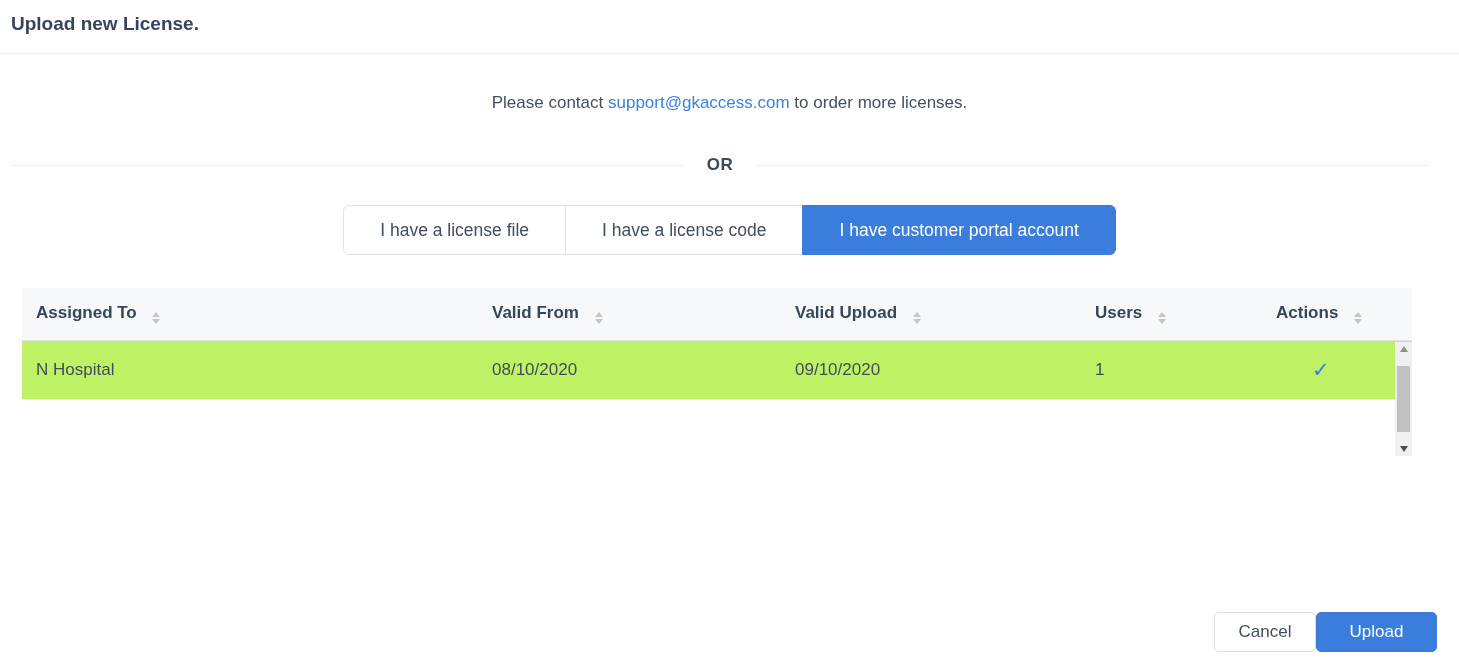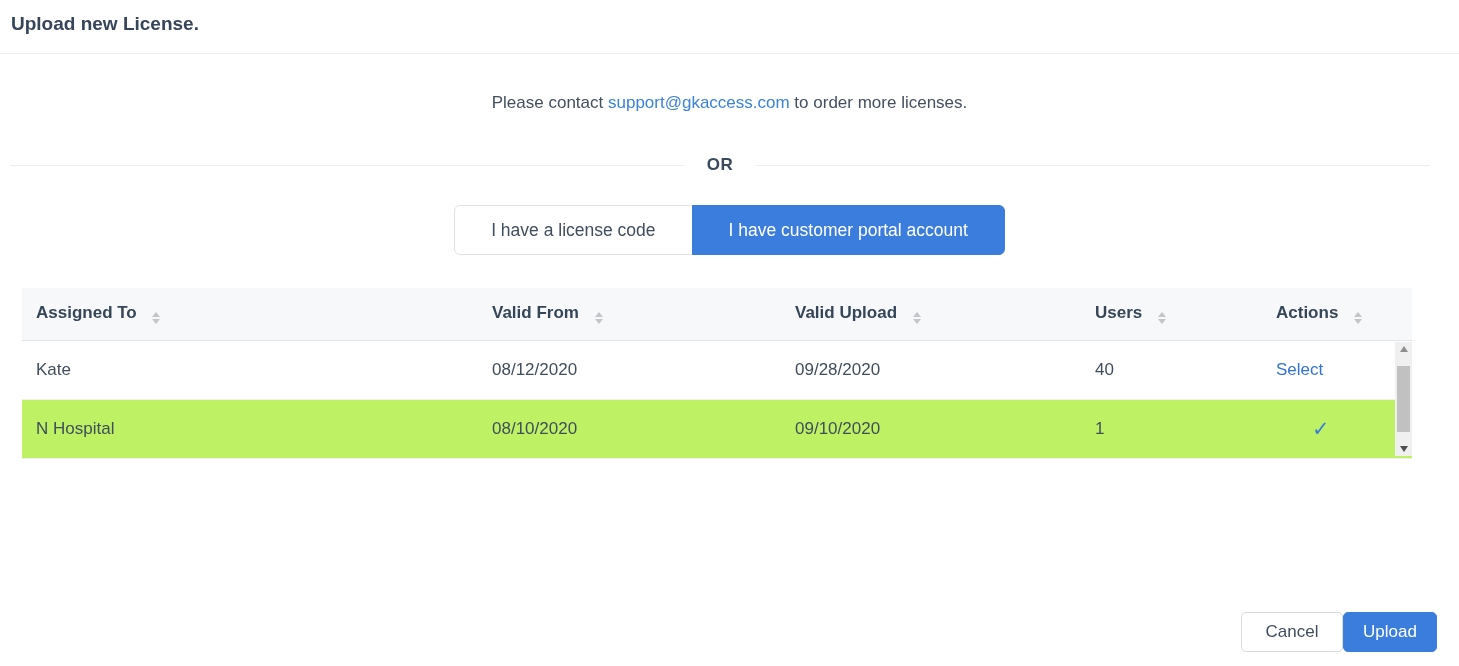--- a/index.html
+++ b/index.html
@@ -174,21 +174,21 @@
     font-size: 17px;
     cursor: pointer;
   }
   .btn-cancel {
     width: 102px;
     background: #ffffff;
     border: 1px solid #d8dbdf;
     color: #3f4e5e;
   }
   .btn-upload {
-    width: 94px;
+    width: 121px;
     background: #3b7ddd;
     border: 1px solid #3b7ddd;
     color: #ffffff;
   }
 </style>
 </head>
 <body>
 
 <div class="title-bar">
   <div class="page-title">Upload new License.</div>
@@ -198,20 +198,21 @@
   <span>Please contact </span><a href="#">support@gkaccess.com</a><span> to order more licenses.</span>
 </div>
 
 <div class="or-row">
   <div class="or-line"></div>
   <div class="or-text">OR</div>
   <div class="or-line"></div>
 </div>
 
 <div class="tabs-row">
+  <button class="tab-btn">I have a license file</button>
   <button class="tab-btn">I have a license code</button>
   <button class="tab-btn active">I have customer portal account</button>
 </div>
 
 <div class="table-wrap">
   <table>
     <colgroup>
         <col class="c1">
         <col class="c2">
         <col class="c3">
@@ -251,29 +252,20 @@
         <th class="actions">
           <span>Actions</span>
           <span class="sort">
               <i class="tri up"></i>
               <i class="tri down"></i>
             </span>
         </th>
       </tr>
     </thead>
     <tbody>
-      <tr>
-        <td class="first">Kate</td>
-        <td>08/12/2020</td>
-        <td>09/28/2020</td>
-        <td>40</td>
-        <td class="actions">
-          <a href="#" class="select-link">Select</a>
-        </td>
-      </tr>
       <tr class="striped">
         <td class="first">N Hospital</td>
         <td>08/10/2020</td>
         <td>09/10/2020</td>
         <td>1</td>
         <td class="actions">
           <span class="check-icon">✓</span>
         </td>
       </tr>
     </tbody>

